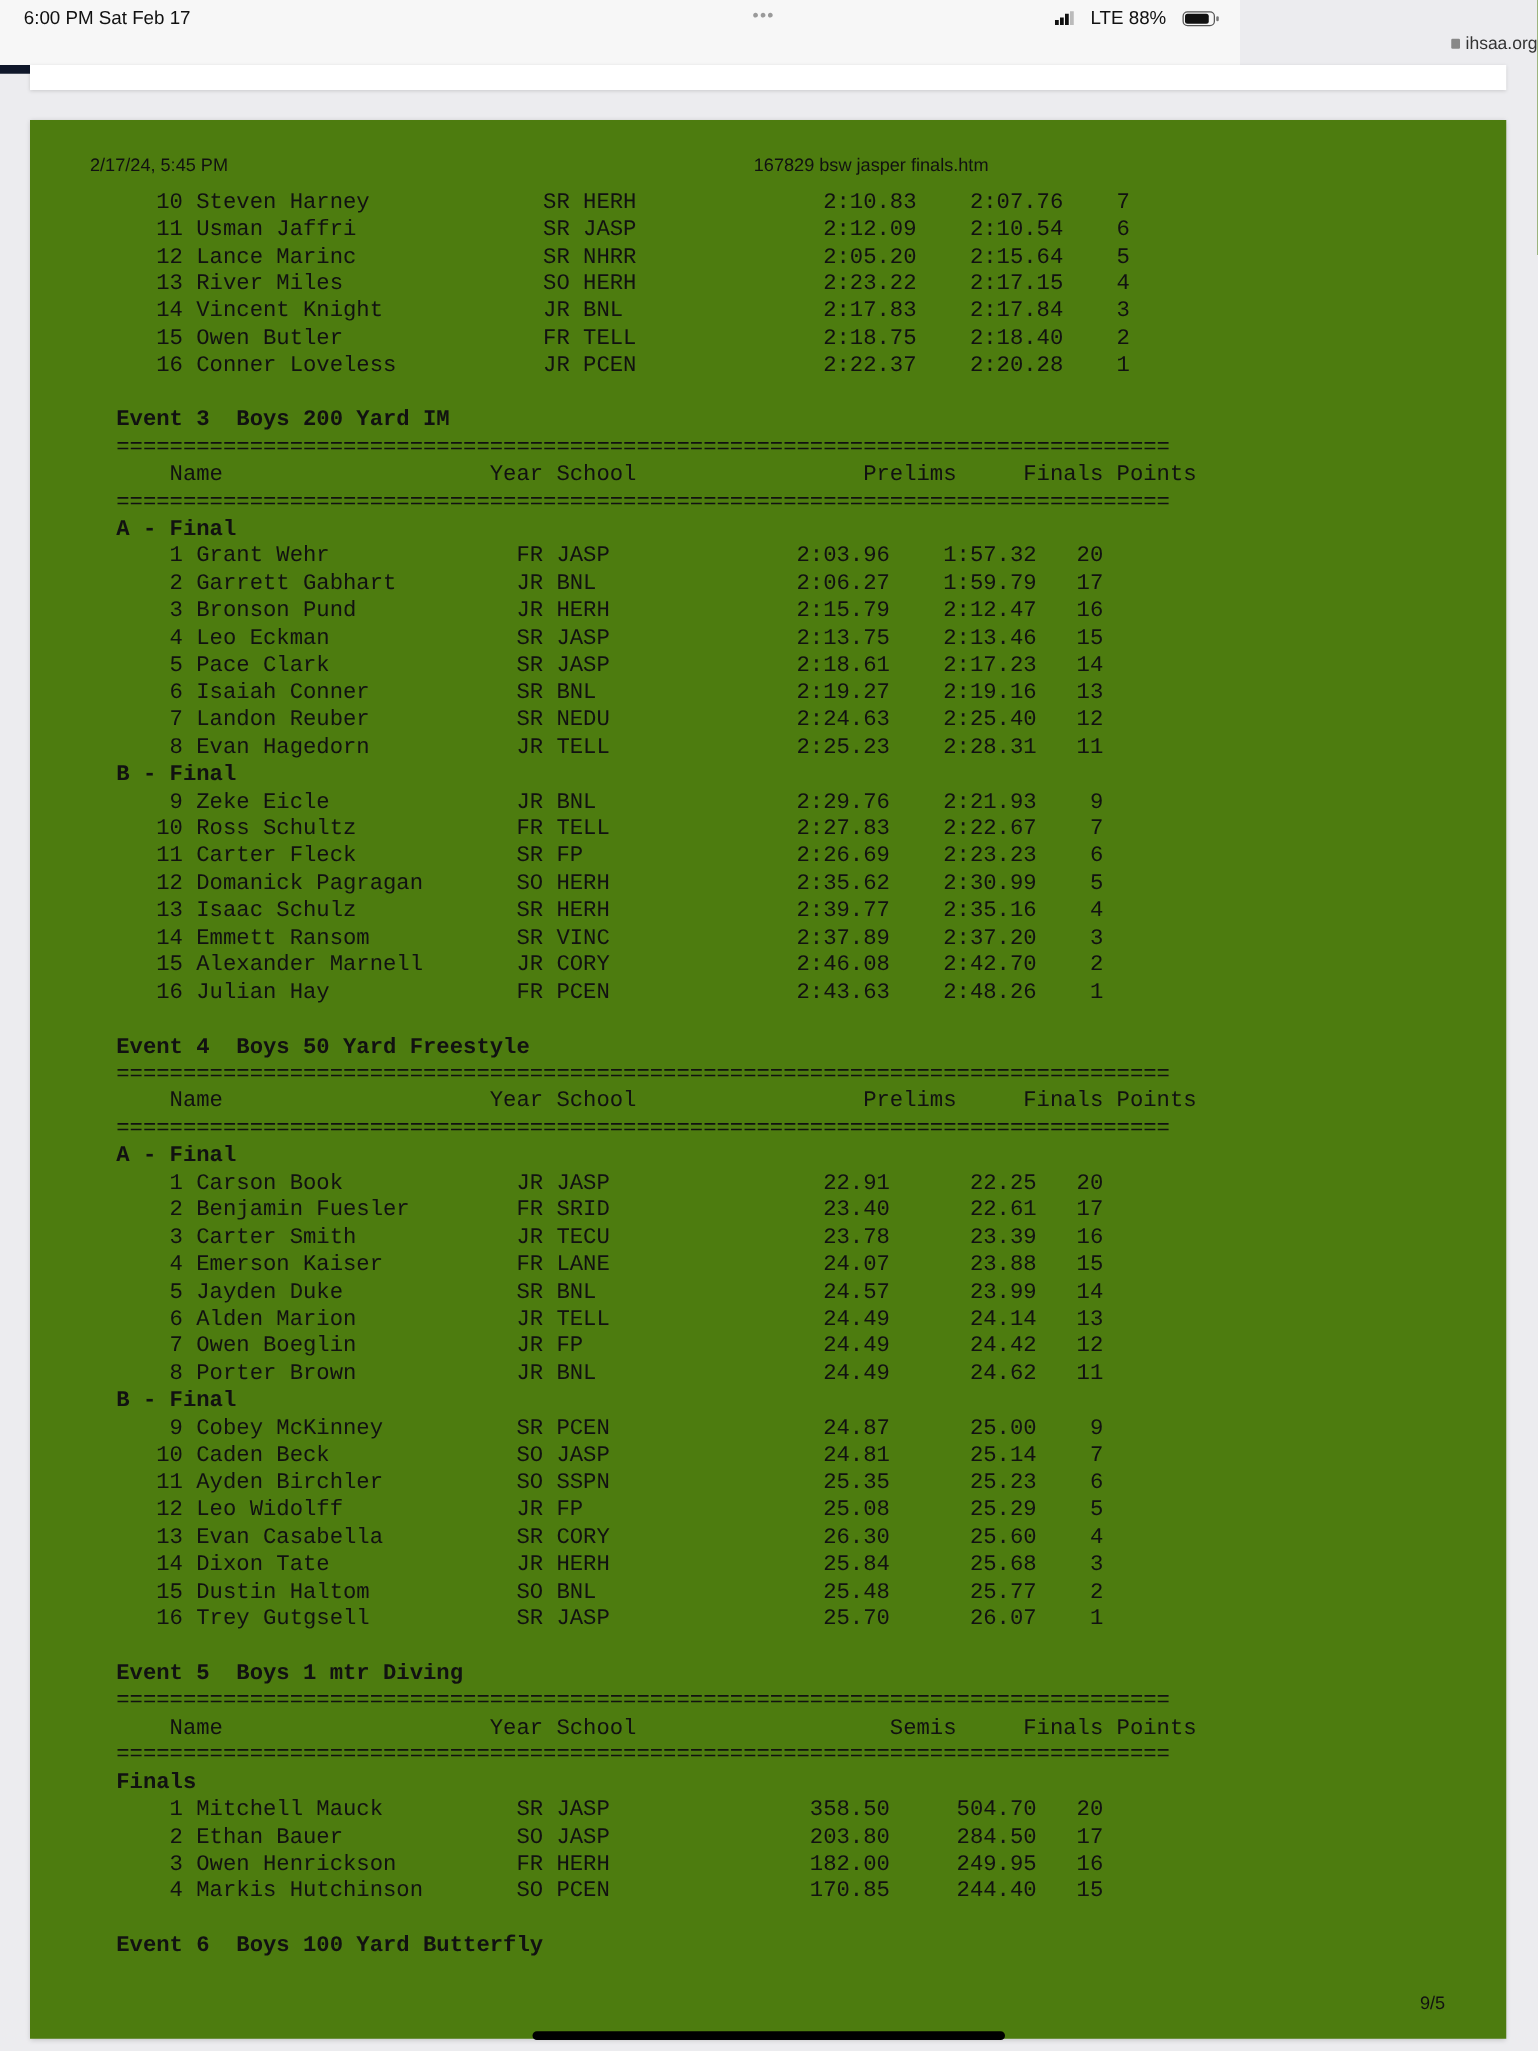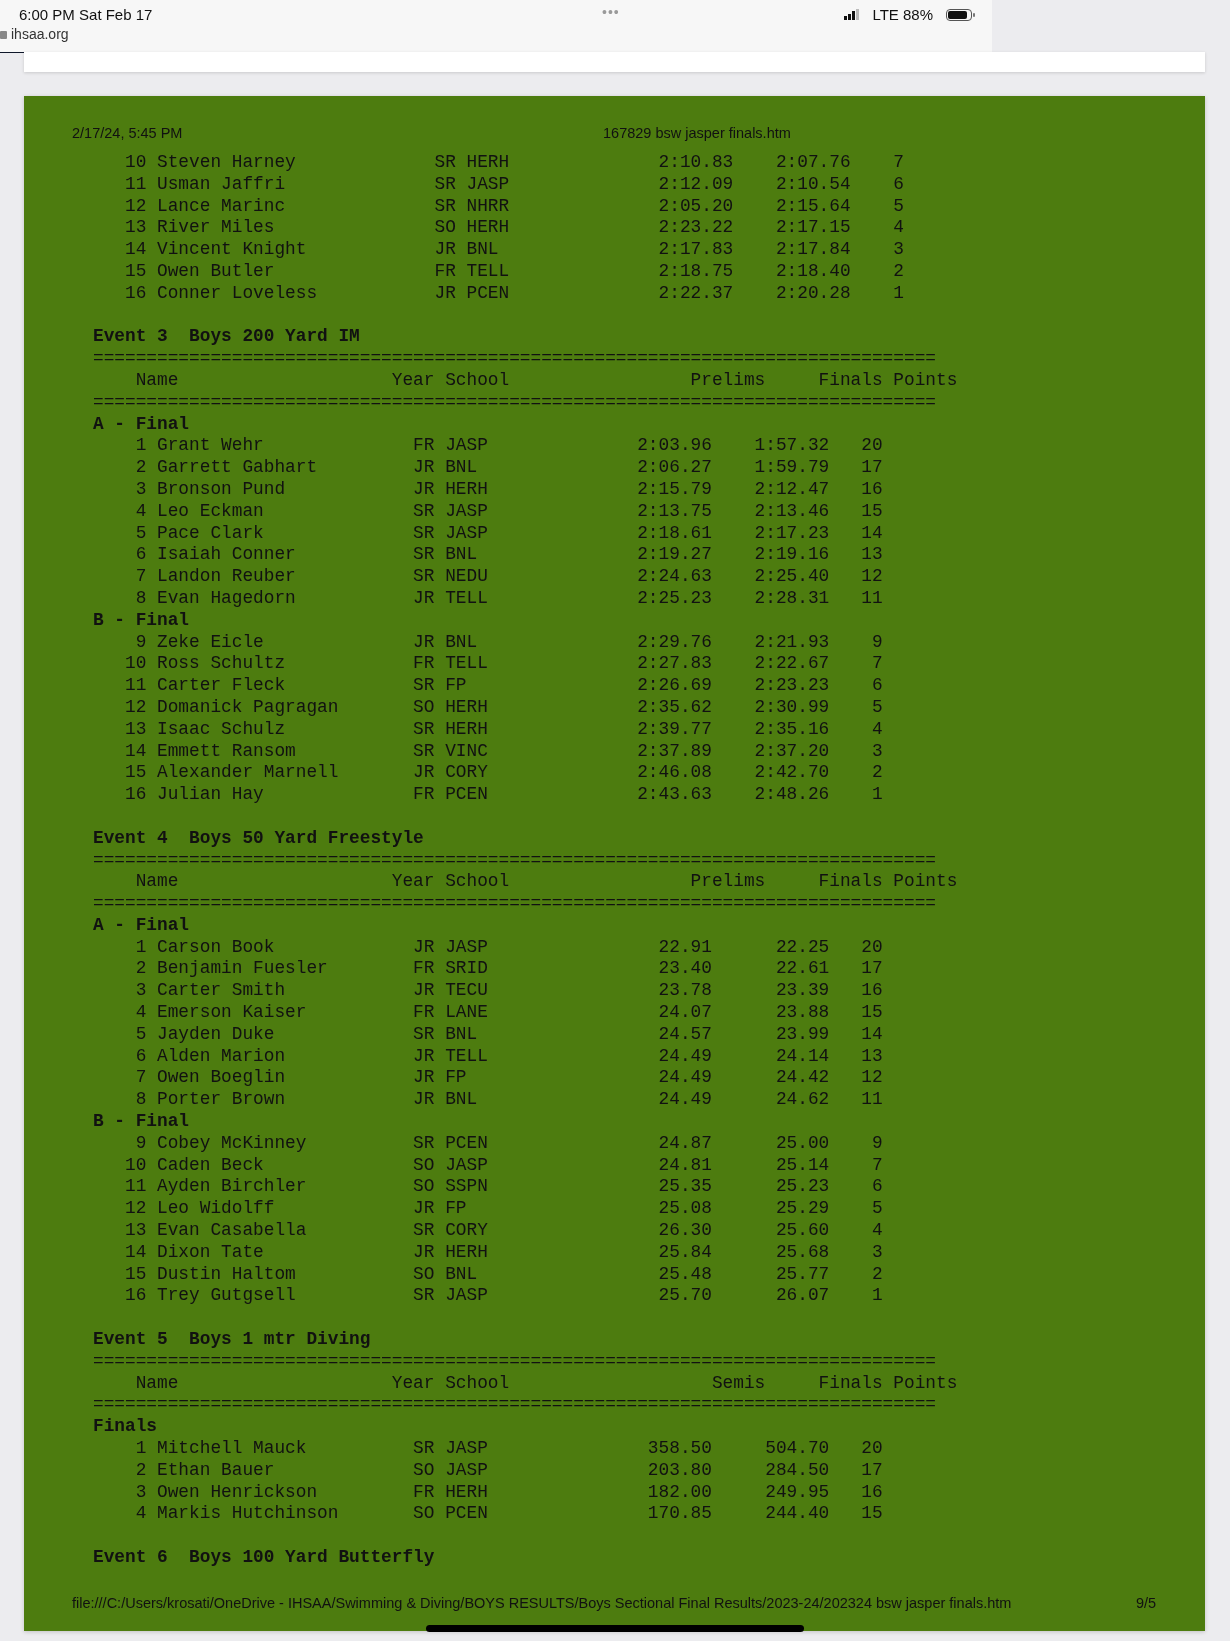--- a/index.html
+++ b/index.html
@@ -4,25 +4,25 @@
 <style>
   html, body { margin:0; padding:0; }
   body {
     width:1230px; height:1641px; overflow:hidden;
     background:#ececef;
     font-family:"Liberation Sans", sans-serif;
     position:relative;
   }
   .statusbar {
     position:absolute; left:0; top:0; width:992px; height:52px;
-    background:#f7f7f7; border-bottom:1px solid #0f172a;
+    background:#f7f7f7; border-bottom:7px solid #0f172a;
   }
   .sb-time { position:absolute; left:19px; top:6px; font-size:15px; color:#111; }
   .sb-dots { position:absolute; left:602px; top:4px; font-size:14px; color:#9a9a9a; letter-spacing:1px; }
-  .sb-url { position:absolute; left:0; width:1230px; top:26px; text-align:left; font-size:14px; color:#333; }
+  .sb-url { position:absolute; left:0; width:1230px; top:26px; text-align:right; font-size:14px; color:#333; }
   .sb-url .lock { display:inline-block; width:7px; height:8px; background:#888; border-radius:1px; margin-right:4px; position:relative; top:0px; }
   .sb-right { position:absolute; right:20px; top:6px; font-size:15px; color:#111; display:flex; align-items:center; gap:10px; }
   .signal { display:inline-flex; align-items:flex-end; gap:1px; height:11px; margin-right:3px; }
   .signal i { display:block; width:3px; background:#111; }
   .battery { display:inline-block; width:26px; height:12px; border:1.5px solid #555; border-radius:4px; position:relative; margin-left:3px; padding:1px; box-sizing:border-box; }
   .battery .fill { width:88%; height:100%; background:#111; border-radius:2px; }
   .battery::after { content:""; position:absolute; right:-4px; top:3px; width:2px; height:4px; background:#777; border-radius:1px; }
 
   .prevpage {
     position:absolute; left:24px; top:52px; width:1181px; height:20px;
@@ -70,17 +70,16 @@
       </span>
   </div>
 </div>
 
 <div class="prevpage"></div>
 
 <div class="page">
   <span class="hdr-date">2/17/24, 5:45 PM</span>
   <span class="hdr-title">167829 bsw jasper finals.htm</span>
   <div class="pre" id="results"><div class="line">   10 Steven Harney             SR HERH              2:10.83    2:07.76    7</div><div class="line">   11 Usman Jaffri              SR JASP              2:12.09    2:10.54    6</div><div class="line">   12 Lance Marinc              SR NHRR              2:05.20    2:15.64    5</div><div class="line">   13 River Miles               SO HERH              2:23.22    2:17.15    4</div><div class="line">   14 Vincent Knight            JR BNL               2:17.83    2:17.84    3</div><div class="line">   15 Owen Butler               FR TELL              2:18.75    2:18.40    2</div><div class="line">   16 Conner Loveless           JR PCEN              2:22.37    2:20.28    1</div><div class="line"></div><div class="line b">Event 3  Boys 200 Yard IM</div><div class="line">===============================================================================</div><div class="line">    Name                    Year School                 Prelims     Finals Points</div><div class="line">===============================================================================</div><div class="line b">A - Final</div><div class="line">    1 Grant Wehr              FR JASP              2:03.96    1:57.32   20</div><div class="line">    2 Garrett Gabhart         JR BNL               2:06.27    1:59.79   17</div><div class="line">    3 Bronson Pund            JR HERH              2:15.79    2:12.47   16</div><div class="line">    4 Leo Eckman              SR JASP              2:13.75    2:13.46   15</div><div class="line">    5 Pace Clark              SR JASP              2:18.61    2:17.23   14</div><div class="line">    6 Isaiah Conner           SR BNL               2:19.27    2:19.16   13</div><div class="line">    7 Landon Reuber           SR NEDU              2:24.63    2:25.40   12</div><div class="line">    8 Evan Hagedorn           JR TELL              2:25.23    2:28.31   11</div><div class="line b">B - Final</div><div class="line">    9 Zeke Eicle              JR BNL               2:29.76    2:21.93    9</div><div class="line">   10 Ross Schultz            FR TELL              2:27.83    2:22.67    7</div><div class="line">   11 Carter Fleck            SR FP                2:26.69    2:23.23    6</div><div class="line">   12 Domanick Pagragan       SO HERH              2:35.62    2:30.99    5</div><div class="line">   13 Isaac Schulz            SR HERH              2:39.77    2:35.16    4</div><div class="line">   14 Emmett Ransom           SR VINC              2:37.89    2:37.20    3</div><div class="line">   15 Alexander Marnell       JR CORY              2:46.08    2:42.70    2</div><div class="line">   16 Julian Hay              FR PCEN              2:43.63    2:48.26    1</div><div class="line"></div><div class="line b">Event 4  Boys 50 Yard Freestyle</div><div class="line">===============================================================================</div><div class="line">    Name                    Year School                 Prelims     Finals Points</div><div class="line">===============================================================================</div><div class="line b">A - Final</div><div class="line">    1 Carson Book             JR JASP                22.91      22.25   20</div><div class="line">    2 Benjamin Fuesler        FR SRID                23.40      22.61   17</div><div class="line">    3 Carter Smith            JR TECU                23.78      23.39   16</div><div class="line">    4 Emerson Kaiser          FR LANE                24.07      23.88   15</div><div class="line">    5 Jayden Duke             SR BNL                 24.57      23.99   14</div><div class="line">    6 Alden Marion            JR TELL                24.49      24.14   13</div><div class="line">    7 Owen Boeglin            JR FP                  24.49      24.42   12</div><div class="line">    8 Porter Brown            JR BNL                 24.49      24.62   11</div><div class="line b">B - Final</div><div class="line">    9 Cobey McKinney          SR PCEN                24.87      25.00    9</div><div class="line">   10 Caden Beck              SO JASP                24.81      25.14    7</div><div class="line">   11 Ayden Birchler          SO SSPN                25.35      25.23    6</div><div class="line">   12 Leo Widolff             JR FP                  25.08      25.29    5</div><div class="line">   13 Evan Casabella          SR CORY                26.30      25.60    4</div><div class="line">   14 Dixon Tate              JR HERH                25.84      25.68    3</div><div class="line">   15 Dustin Haltom           SO BNL                 25.48      25.77    2</div><div class="line">   16 Trey Gutgsell           SR JASP                25.70      26.07    1</div><div class="line"></div><div class="line b">Event 5  Boys 1 mtr Diving</div><div class="line">===============================================================================</div><div class="line">    Name                    Year School                   Semis     Finals Points</div><div class="line">===============================================================================</div><div class="line b">Finals</div><div class="line">    1 Mitchell Mauck          SR JASP               358.50     504.70   20</div><div class="line">    2 Ethan Bauer             SO JASP               203.80     284.50   17</div><div class="line">    3 Owen Henrickson         FR HERH               182.00     249.95   16</div><div class="line">    4 Markis Hutchinson       SO PCEN               170.85     244.40   15</div><div class="line"></div><div class="line b">Event 6  Boys 100 Yard Butterfly</div></div>
-  <span class="footer-path">file:///C:/Users/krosati/OneDrive - IHSAA/Swimming &amp; Diving/BOYS RESULTS/Boys Sectional Final Results/2023-24/202324 bsw jasper finals.htm</span>
   <span class="footer-page">9/5</span>
 </div>
 
 <div class="homebar"></div>
 
 </body></html>

